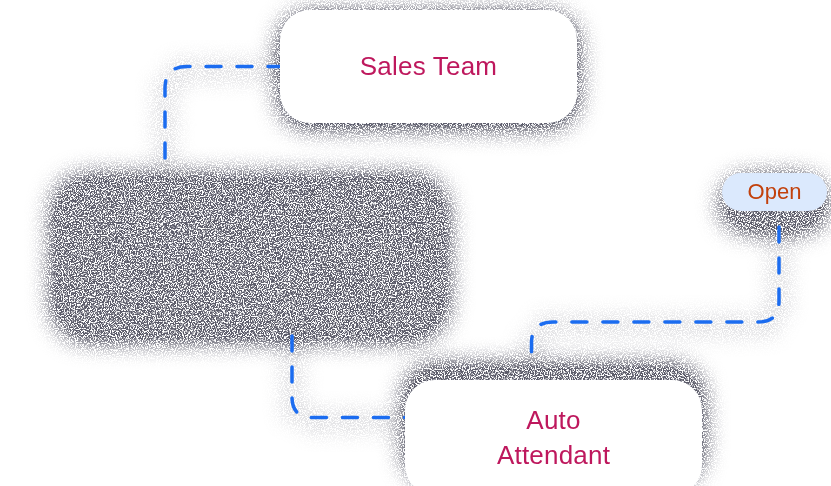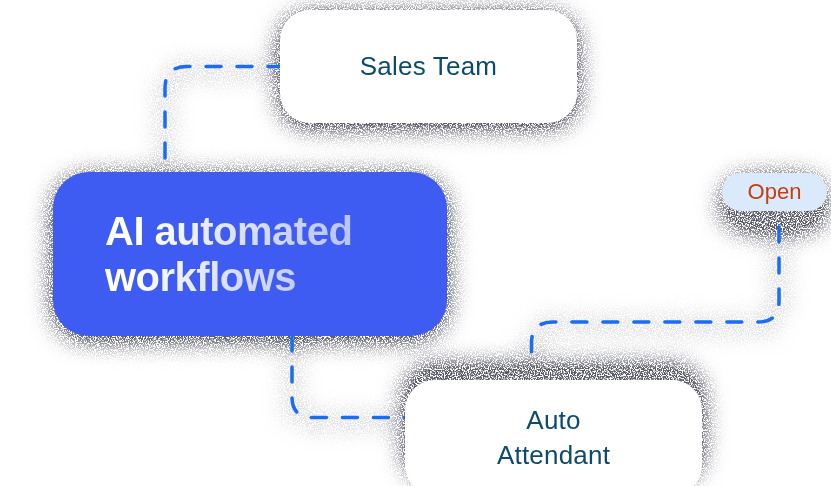--- a/index.html
+++ b/index.html
@@ -29,21 +29,21 @@
     display: flex;
     align-items: center;
     justify-content: center;
     box-sizing: border-box;
   }
   
   .card {
     background: #ffffff;
     border-radius: 30px;
     box-shadow: 0 2px 6px rgba(60, 70, 110, 0.05);
-    color: #0c4a6e;
+    color: #be185d;
     font-size: 26px;
     font-weight: 500;
     letter-spacing: 0.2px;
     text-align: center;
   }
   .card-sales {
     left: 280px; top: 10px;
     width: 297px; height: 113px;
   }
   .card-auto {
@@ -137,23 +137,20 @@
 
     <path class="connector" d="M 283 66.5 L 187 66.5 Q 165 66.5 165 88.5 L 165 172"></path>
     <path class="connector" d="M 292 336 L 292 397 Q 292 417.5 312.5 417.5 L 405 417.5"></path>
     <path class="connector" d="M 779 227 L 779 301 Q 779 322 758 322 L 553 322 Q 531.5 322 531.5 343 L 531.5 362"></path>
   </svg>
 
   <div class="node card card-sales">
     <span class="card-label">Sales Team</span>
   </div>
 
-  <div class="node hero">
-    <h1 class="hero-title">AI automated workflows</h1>
-  </div>
 
   <div class="node card card-auto">
     <span class="card-label">Auto Attendant</span>
   </div>
 
   <div class="node pill">
     <span>Open</span>
   </div>
 
 </div>

